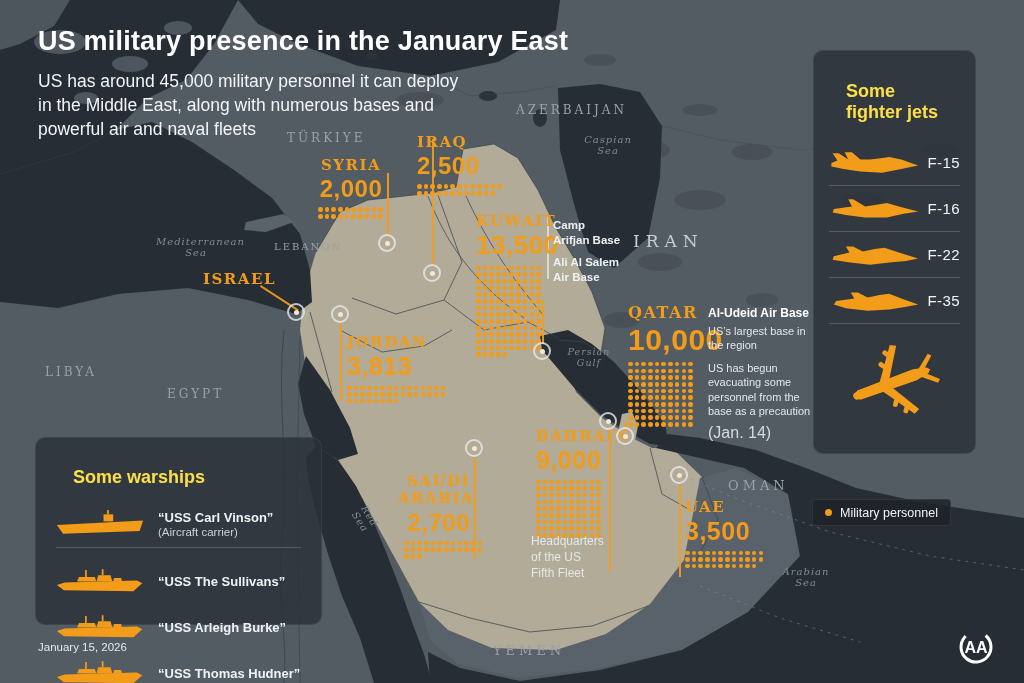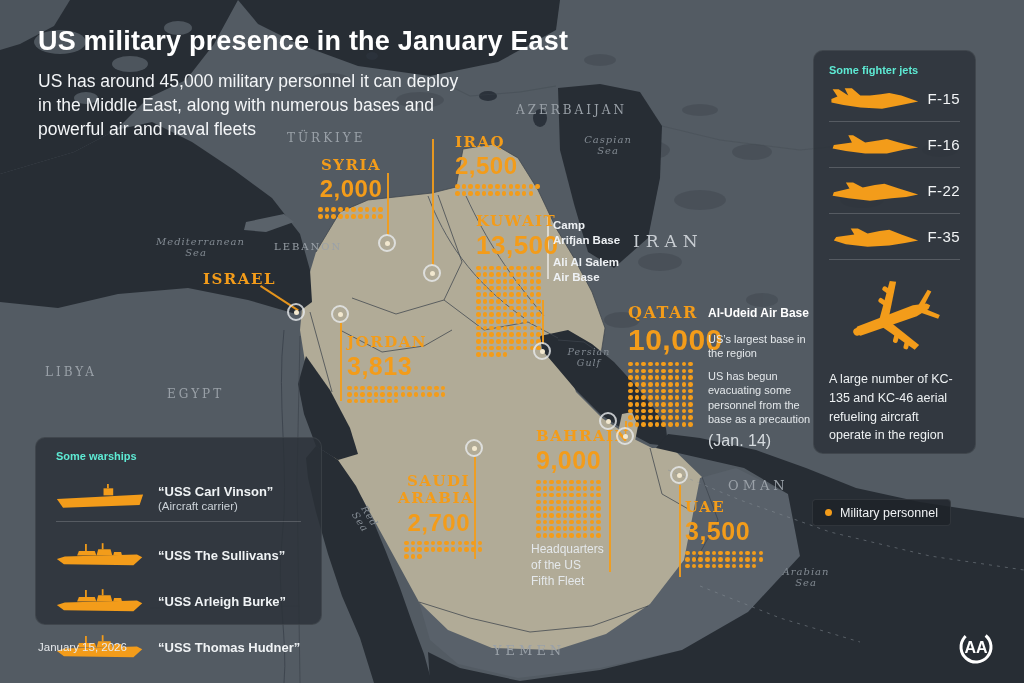--- a/index.html
+++ b/index.html
@@ -8,21 +8,21 @@
   #map{position:absolute;left:0;top:0;z-index:0;}
 
   
   #header{position:absolute;left:38px;top:26px;z-index:20;color:#fff;}
   #page-title{margin:0;font-size:27px;font-weight:800;letter-spacing:.2px;}
   #page-subtitle{margin:12px 0 0 0;font-size:17.5px;font-weight:500;line-height:1.38;color:#f3f5f7;}
 
   
   .panel{position:absolute;background:rgba(43,49,56,.82);border:1px solid rgba(255,255,255,.07);
          border-radius:10px;z-index:15;color:#eef1f3;}
-  .panel h2{margin:0;font-size:11px;font-weight:700;color:#5eead4;}
+  .panel h2{margin:17px;font-size:18px;font-weight:700;color:#fde047;}
 
   #jets-panel{left:813px;top:50px;width:163px;height:404px;padding:13px 15px;box-sizing:border-box;}
   .jet-row{display:flex;align-items:center;justify-content:space-between;height:45px;
            border-bottom:1px solid rgba(255,255,255,.18);}
   .jet-row svg{width:94px;height:26px;flex:0 0 auto;}
   .jet-label{font-size:15px;color:#f2f4f6;letter-spacing:.4px;}
   #big-plane{display:block;margin:10px auto 2px auto;width:116px;height:96px;}
   #refuel-note{margin:4px 0 0 0;font-size:12.5px;line-height:1.5;color:#eef1f3;}
 
   #ships-panel{left:35px;top:437px;width:287px;height:188px;padding:12px 20px;box-sizing:border-box;}
@@ -55,21 +55,21 @@
   .dots{display:grid;gap:2.1px;margin-top:6px;}
   .dot{width:4.6px;height:4.6px;border-radius:50%;background:#F39C1A;}
   .leader{position:absolute;width:2px;background:#F39C1A;opacity:.92;z-index:5;}
   .sepline{position:absolute;width:1.5px;background:rgba(255,255,255,.55);z-index:5;}
   .marker{position:absolute;width:18px;height:18px;box-sizing:border-box;border:2px solid rgba(232,235,238,.8);
           border-radius:50%;z-index:7;display:flex;align-items:center;justify-content:center;}
   .marker::after{content:"";width:5px;height:5px;border-radius:50%;background:#f2e8cf;}
   .side-note{position:absolute;z-index:6;color:#eef1f4;}
   .side-note .b{font-weight:700;font-size:11.5px;line-height:1.3;margin-bottom:7px;}
   .side-note .t{font-weight:700;font-size:12px;line-height:1.3;color:#fff;}
-  .side-note .n{font-weight:400;font-size:11px;line-height:1.32;color:#e4e8eb;margin-top:10px;}
+  .side-note .n{font-weight:400;font-size:11px;line-height:1.32;color:#e4e8eb;margin-top:2px;}
   .side-note .n2{font-weight:400;font-size:11px;line-height:1.32;color:#e4e8eb;margin-top:8px;}
   .side-note .d{font-weight:400;font-size:16px;color:#d6dbdf;margin-top:5px;}
 </style>
 </head>
 <body>
 
 <div id="stage">
 
   <svg id="map" width="1024" height="683" viewBox="0 0 1024 683">
     <defs>
@@ -217,21 +217,21 @@
           <div class="dot"></div>
           <div class="dot"></div>
           <div class="dot"></div>
           <div class="dot"></div>
           <div class="dot"></div>
           <div class="dot"></div>
         </div>
       </div>
       <div class="leader" style="left: 387px; top: 173px; height: 62px;"></div>
       <div class="marker" style="left: 378px; top: 234px;"></div>
-      <div class="callout" style="left: 455px; top: 134px; width: 92px;">
+      <div class="callout" style="left: 417px; top: 134px; width: 92px;">
         <div class="c-name">IRAQ</div>
         <div class="c-num" style="font-size: 24px;">2,500</div>
         <div class="dots" style="grid-template-columns: repeat(13, 4.6px);">
           <div class="dot"></div>
           <div class="dot"></div>
           <div class="dot"></div>
           <div class="dot"></div>
           <div class="dot"></div>
           <div class="dot"></div>
           <div class="dot"></div>
@@ -782,21 +782,20 @@
     </div>
     <div class="jet-row">
       <svg viewBox="0 0 78 20" fill="#F39C1A">
           <use href="#jetD"></use>
         </svg>
       <span class="jet-label">F-35</span>
     </div>
     <svg id="big-plane" viewBox="0 0 100 100" fill="#F39C1A">
         <use href="#bigplane"></use>
       </svg>
-    <p id="refuel-note">A large number of KC-135 and KC-46 aerial refueling aircraft operate in the region</p>
   </section>
 
   <section class="panel" id="ships-panel">
     <h2>Some warships</h2>
     <div class="ship-row">
       <svg viewBox="0 0 100 32" height="30" fill="#F39C1A">
           <use href="#carrier"></use>
         </svg>
       <div>
         <div class="ship-name">“USS Carl Vinson”</div>

